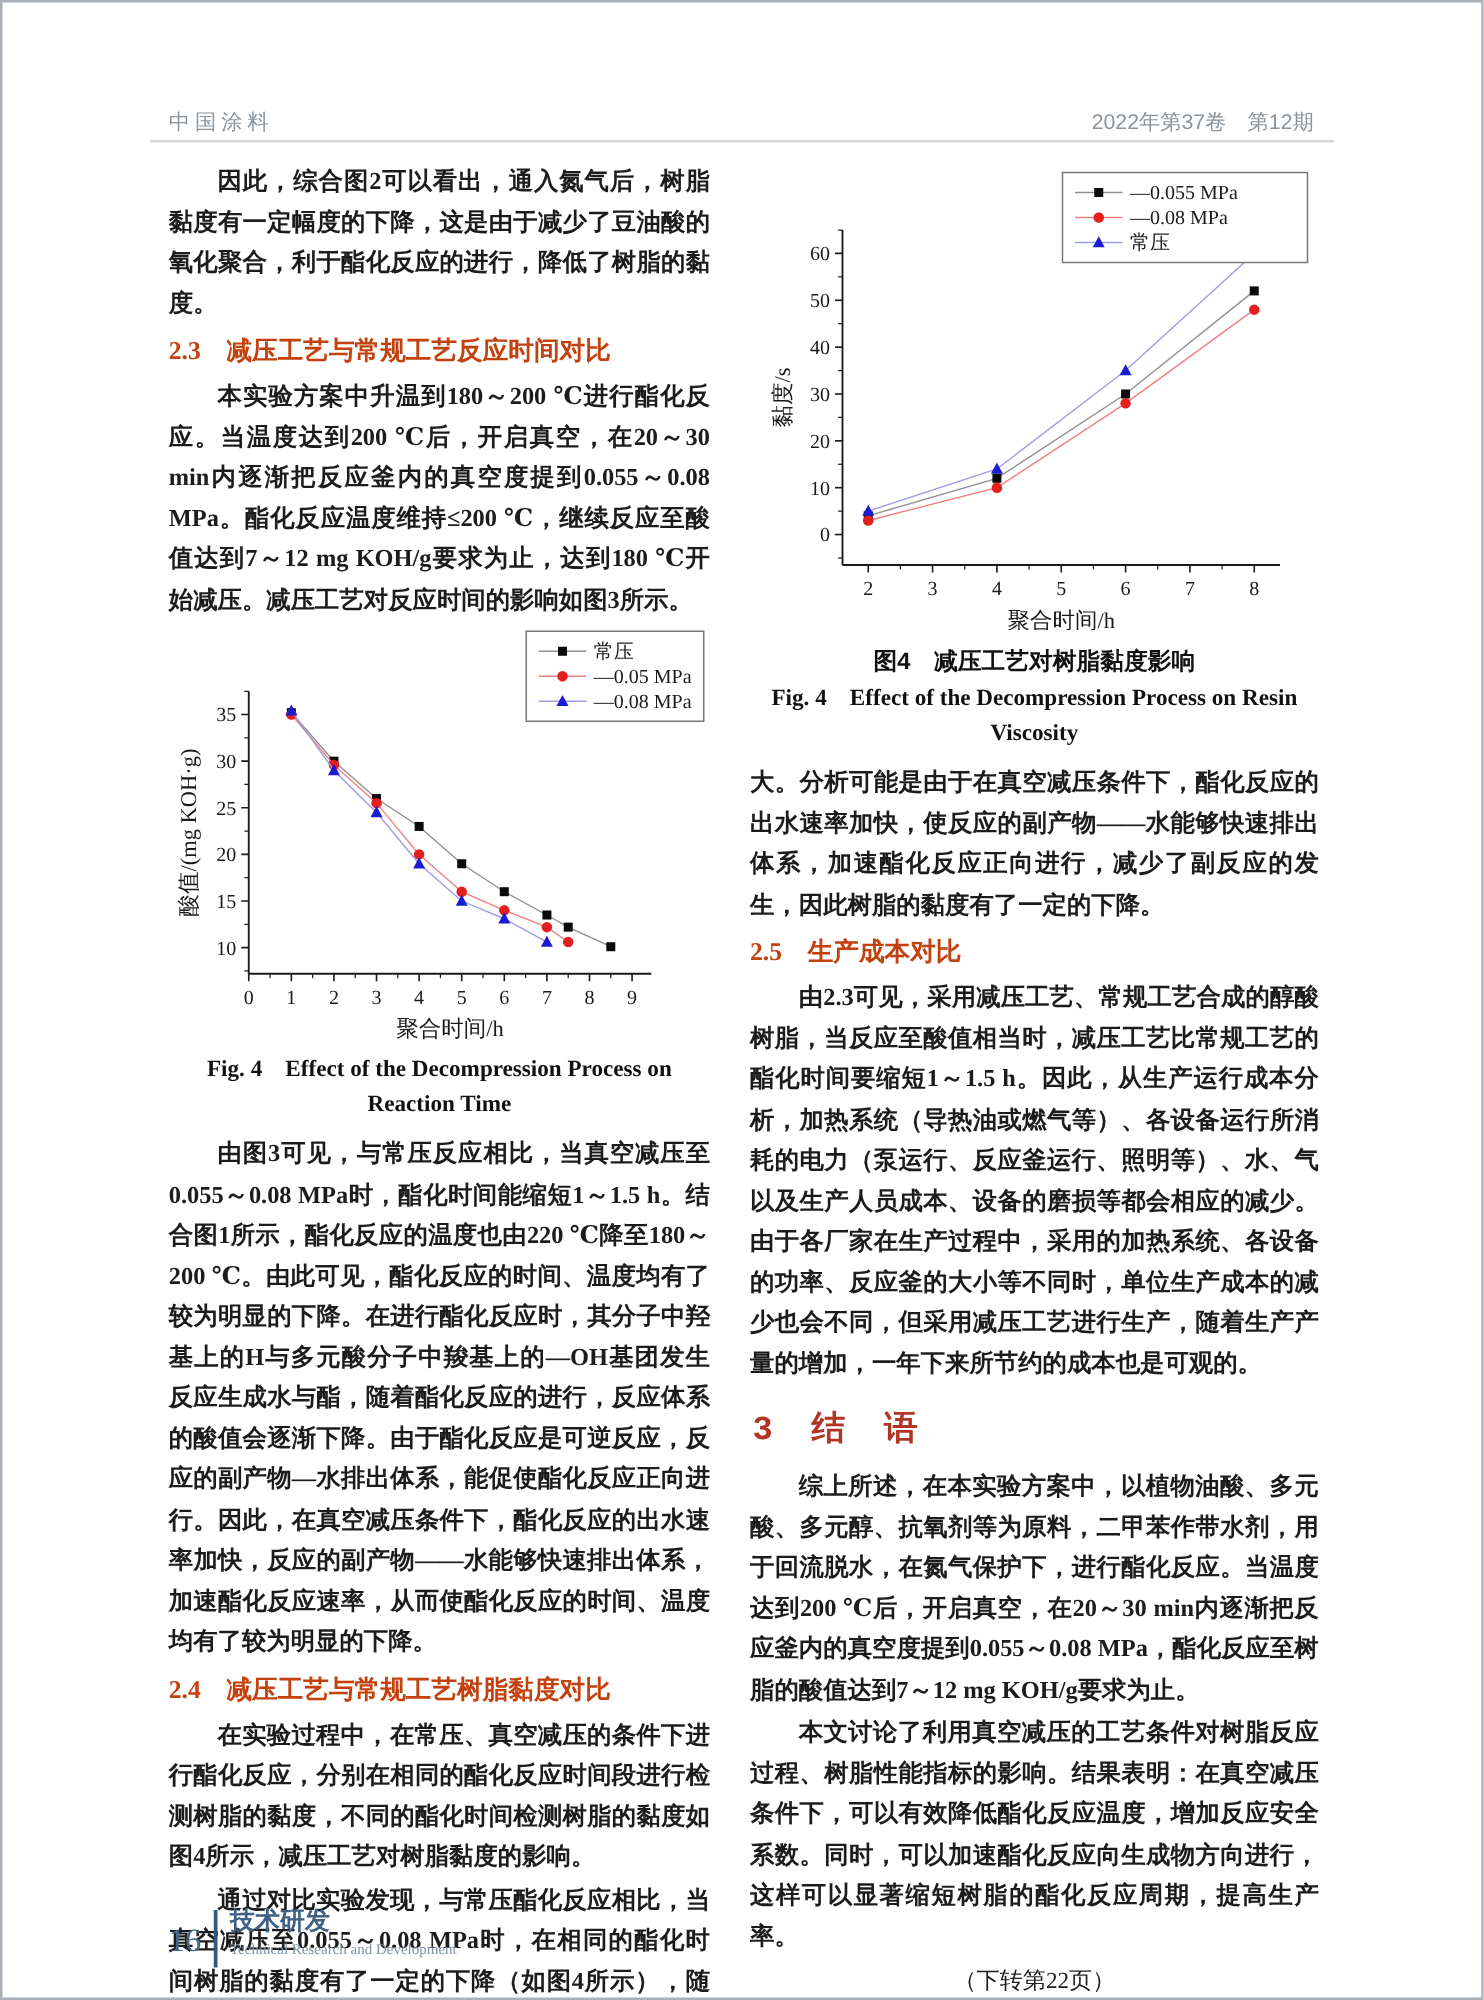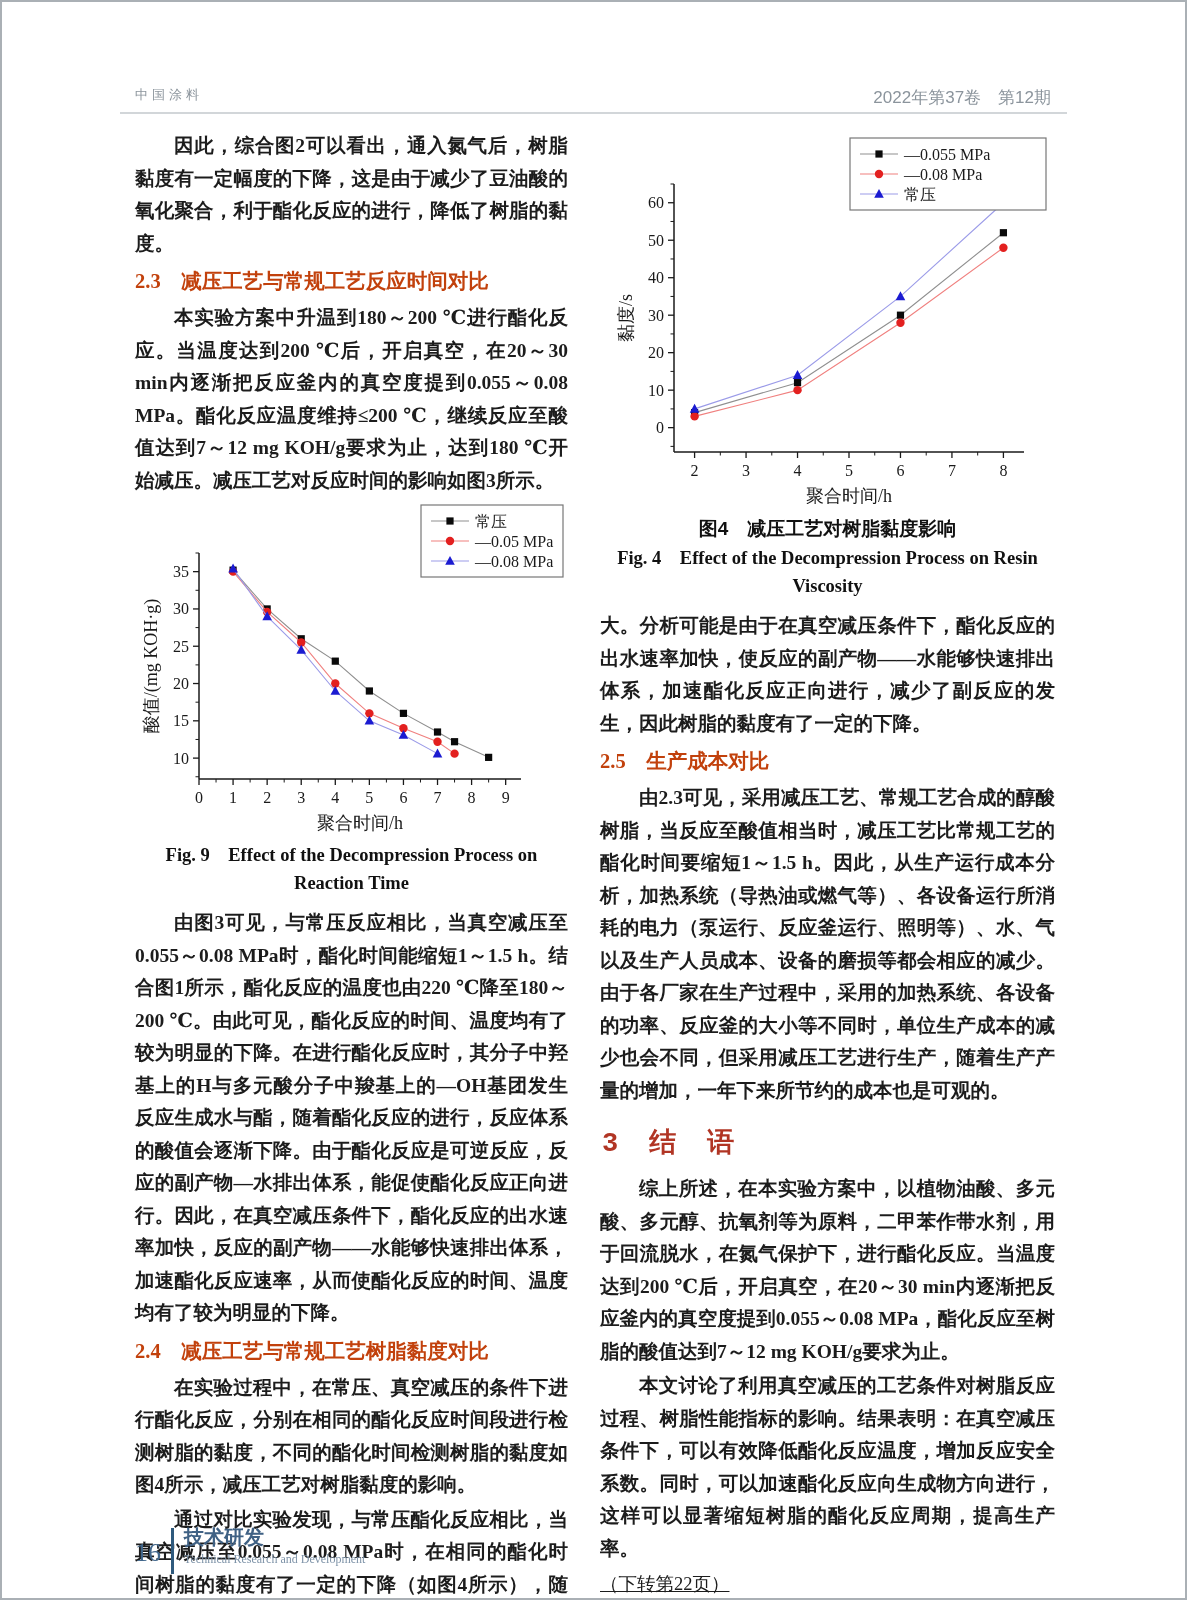--- a/index.html
+++ b/index.html
@@ -3,35 +3,35 @@
 <meta charset="utf-8">
 <style>
   html,body{margin:0;padding:0;background:#e8e8e8;}
   .page{
     position:relative;width:1187px;height:1600px;margin:0 auto;
     background:#ffffff;border:2px solid #aab0b5;box-sizing:border-box;
     font-family:"Liberation Serif","DejaVu Serif",serif;color:#1c1c1c;
     overflow:hidden;
   }
   
-  .hdr-left{position:absolute;left:133px;top:84px;font-size:13px;letter-spacing:4px;color:#8b949c;font-family:"Liberation Sans","DejaVu Sans",sans-serif;}
+  .hdr-left{position:absolute;left:133px;top:84px;font-size:17px;letter-spacing:4px;color:#8b949c;font-family:"Liberation Sans","DejaVu Sans",sans-serif;}
   .hdr-right{position:absolute;right:134px;top:84px;font-size:17px;color:#8b949c;font-family:"Liberation Sans","DejaVu Sans",sans-serif;}
   .hdr-rule{position:absolute;left:118px;right:118px;top:110px;height:2px;background:#d2d6d9;}
   
   .col{position:absolute;top:128px;}
   .col-left{left:133px;width:433px;}
   .col-right{left:598px;width:455px;}
   .para{font-size:19.5px;line-height:32.5px;text-align:justify;text-indent:2em;margin:0 0 2px 0;font-weight:bold;}
   .para.noindent{text-indent:0;}
   .sec-h{font-family:Liberation Serif, serif;font-weight:bold;font-size:20.5px;color:#c2410c;margin:6px 0 6px 0;line-height:30px;}
   .big-h{font-family:Liberation Mono, monospace;font-weight:bold;font-size:27px;color:#b13524;margin:20px 0 12px 2px;line-height:34px;letter-spacing:2px;}
   .figure{margin:4px 0 10px 0;}
   .cap-cn{text-align:center;font-family:"Liberation Sans","DejaVu Sans",sans-serif;font-weight:bold;font-size:19px;color:#111;margin-top:6px;line-height:30px;}
   .cap-en{text-align:center;font-family:"Liberation Serif","DejaVu Serif",serif;font-weight:bold;font-size:18.5px;color:#111;line-height:28px;margin-bottom:8px;}
-  .turn-note{font-size:18.5px;text-align:left;margin-top:4px;line-height:30px;text-decoration:underline;}
+  .turn-note{font-size:18.5px;text-align:center;margin-top:4px;line-height:30px;}
   
   .footer{position:absolute;left:133px;top:1522px;display:flex;align-items:flex-start;}
   .footer .pg{font-size:26px;color:#41678c;margin-top:14px;margin-right:10px;font-family:"Liberation Serif","DejaVu Serif",serif;}
   .footer .vbar{width:3px;height:46px;background:#2f5a7d;margin-right:10px;margin-top:4px;}
   .footer .col-cn{font-family:"Liberation Sans","DejaVu Sans",sans-serif;font-weight:bold;font-size:20px;color:#3f6184;line-height:26px;}
   .footer .col-en{font-size:12px;color:#7e93a8;line-height:18px;}
   svg text{font-family:"Liberation Serif","DejaVu Serif",serif;fill:#1a1a1a;}
 </style>
 </head>
 <body>
@@ -132,21 +132,21 @@
             <line x1="296" y1="20" x2="334" y2="20" stroke="#8f8f8f" stroke-width="1.1"></line>
             <rect x="311.4" y="16.4" width="7.2" height="7.2" fill="#0a0a0a"></rect>
             <text x="340" y="25.5" font-size="16">常压</text>
             <line x1="296" y1="40" x2="334" y2="40" stroke="#f0807f" stroke-width="1.1"></line>
             <circle cx="315" cy="40" r="4.2" fill="#e3201f"></circle>
             <text x="340" y="45.5" font-size="16">—0.05 MPa</text>
             <line x1="296" y1="60" x2="334" y2="60" stroke="#9b9be8" stroke-width="1.1"></line>
             <path d="M315 54.9 L310.2 63.8 L319.8 63.8 Z" fill="#1b1bd1"></path>
             <text x="340" y="65.5" font-size="16">—0.08 MPa</text>
           </svg></div>
-      <div class="cap-en">Fig. 9　Effect of the Decompression Process on Reaction Time</div>
+      <div class="cap-en">Fig. 4　Effect of the Decompression Process on Reaction Time</div>
     </div>
 
     <p class="para">由图3可见，与常压反应相比，当真空减压至0.055～0.08 MPa时，酯化时间能缩短1～1.5 h。结合图1所示，酯化反应的温度也由220 ℃降至180～200 ℃。由此可见，酯化反应的时间、温度均有了较为明显的下降。在进行酯化反应时，其分子中羟基上的H与多元酸分子中羧基上的—OH基团发生反应生成水与酯，随着酯化反应的进行，反应体系的酸值会逐渐下降。由于酯化反应是可逆反应，反应的副产物—水排出体系，能促使酯化反应正向进行。因此，在真空减压条件下，酯化反应的出水速率加快，反应的副产物——水能够快速排出体系，加速酯化反应速率，从而使酯化反应的时间、温度均有了较为明显的下降。</p>
     <div class="sec-h">2.4　减压工艺与常规工艺树脂黏度对比</div>
     <p class="para">在实验过程中，在常压、真空减压的条件下进行酯化反应，分别在相同的酯化反应时间段进行检测树脂的黏度，不同的酯化时间检测树脂的黏度如图4所示，减压工艺对树脂黏度的影响。</p>
     <p class="para">通过对比实验发现，与常压酯化反应相比，当真空减压至0.055～0.08 MPa时，在相同的酯化时间树脂的黏度有了一定的下降（如图4所示），随着酯化反应时间延长，真空减压条件下合成的树脂黏度降幅增</p>
   </div>
 
   <div class="col col-right">
     <div class="figure" style="margin-top:0;">

